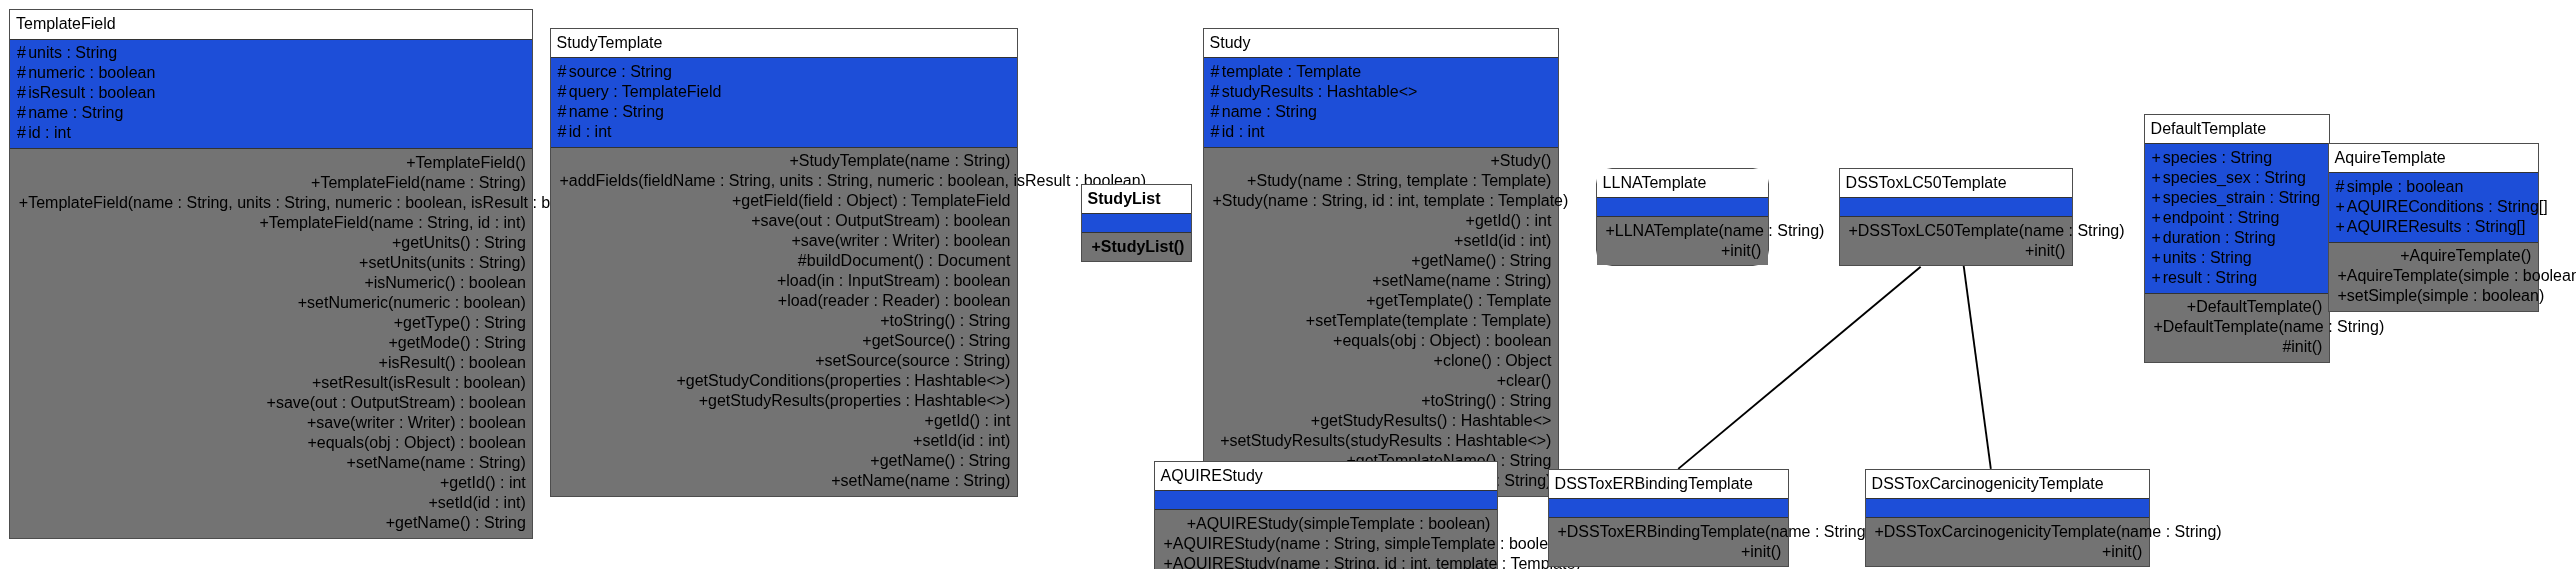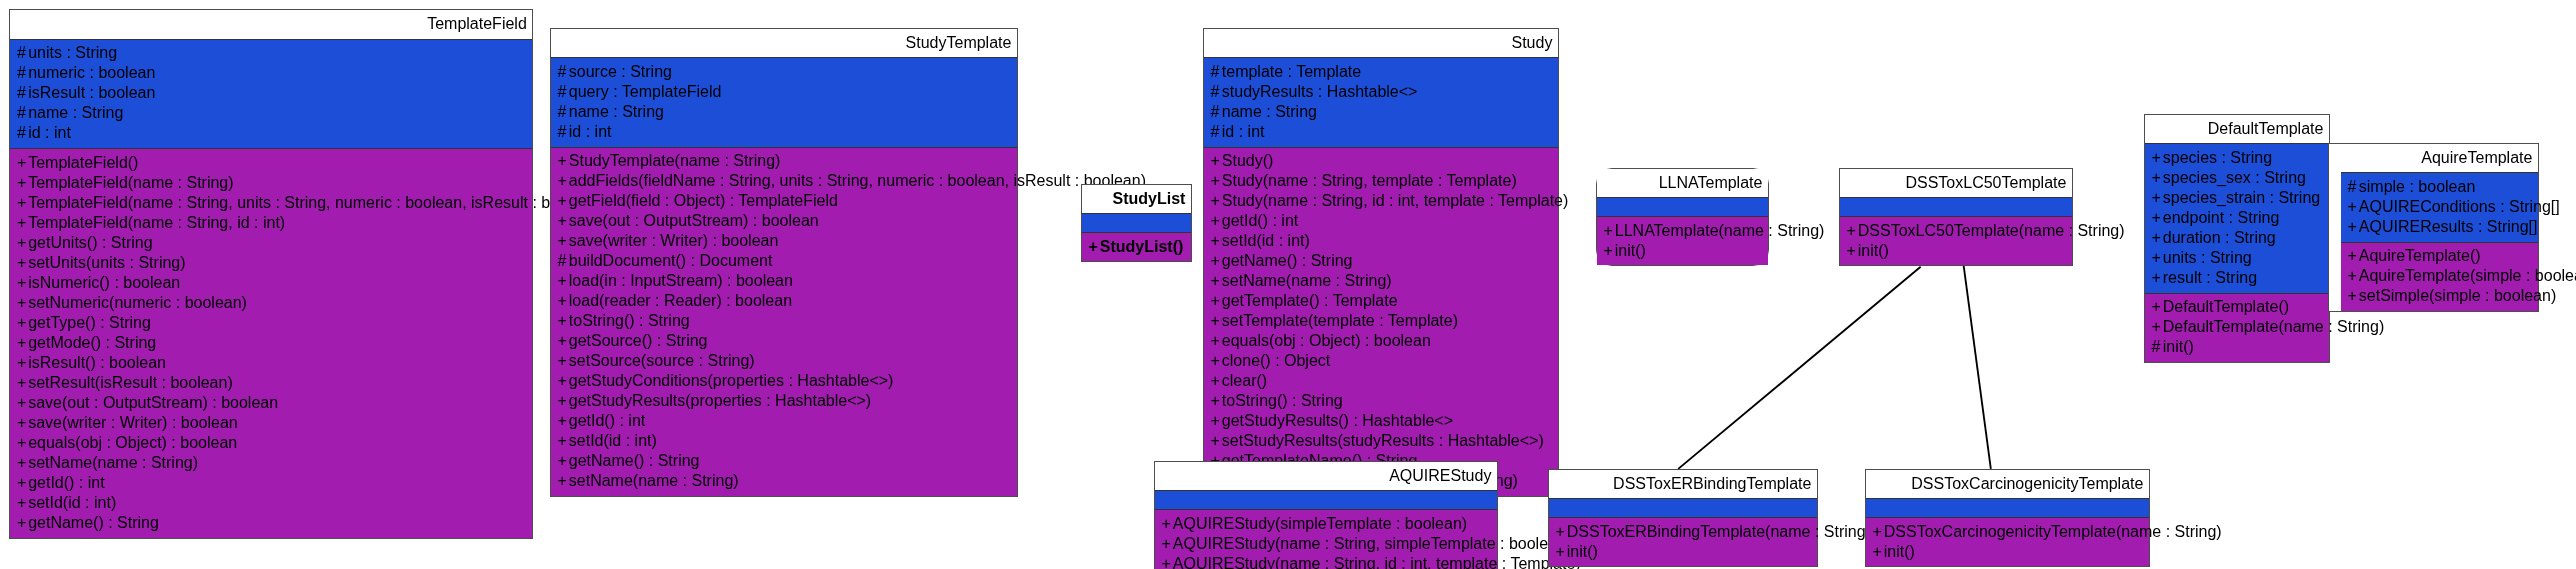--- a/index.html
+++ b/index.html
@@ -24,36 +24,37 @@
   
   .uml-class {
     position: absolute;
     background: #ffffff;
     border: 1.9px solid #4d4d4d;
     box-sizing: border-box;
     font-size: 16px;
     line-height: 20px;
   }
   .uml-name {
-    text-align: right;
+    text-align: left;
     padding: 3.7px 5.6px 4.7px 5.6px;
     border-bottom: 1.9px solid #333333;
     white-space: nowrap;
     background: #ffffff;
   }
   .uml-attrs {
     padding: 3.7px 6.6px 4.7px 6.6px;
     border-bottom: 1.9px solid #333333;
     background: #1d4ed8;
     min-height: 10.3px;
   }
   .uml-ops {
     padding: 3.7px 6.6px 4.7px 6.6px;
-    background: #a21caf;
+    background: #737373;
     min-height: 10.3px;
+    text-align: right;
   }
   .uml-attrs.empty, .uml-ops.empty {
     min-height: 12px;
     padding-top: 2.8px;
     padding-bottom: 2.8px;
   }
   .uml-row {
     white-space: nowrap;
     letter-spacing: 0px;
   }
@@ -207,21 +208,21 @@
         <div class="uml-row"><span class="vis">+</span><span>duration : String</span></div>
         <div class="uml-row"><span class="vis">+</span><span>units : String</span></div>
         <div class="uml-row"><span class="vis">+</span><span>result : String</span></div>
       </div>
       <div class="uml-ops">
         <div class="uml-row"><span class="vis">+</span><span>DefaultTemplate()</span></div>
         <div class="uml-row"><span class="vis">+</span><span>DefaultTemplate(name : String)</span></div>
         <div class="uml-row"><span class="vis">#</span><span>init()</span></div>
       </div>
     </div>
-    <div class="uml-class" style="left: 2328px; top: 143px; width: 211px; padding-left: 12px;">
+    <div class="uml-class" style="left: 2328px; top: 143px; width: 211px;">
       <div class="uml-name">AquireTemplate</div>
       <div class="uml-attrs">
         <div class="uml-row"><span class="vis">#</span><span>simple : boolean</span></div>
         <div class="uml-row"><span class="vis">+</span><span>AQUIREConditions : String[]</span></div>
         <div class="uml-row"><span class="vis">+</span><span>AQUIREResults : String[]</span></div>
       </div>
       <div class="uml-ops">
         <div class="uml-row"><span class="vis">+</span><span>AquireTemplate()</span></div>
         <div class="uml-row"><span class="vis">+</span><span>AquireTemplate(simple : boolean)</span></div>
         <div class="uml-row"><span class="vis">+</span><span>setSimple(simple : boolean)</span></div>
@@ -229,21 +230,21 @@
     </div>
     <div class="uml-class" style="left: 1154px; top: 461px; width: 344px;">
       <div class="uml-name">AQUIREStudy</div>
       <div class="uml-attrs empty"></div>
       <div class="uml-ops">
         <div class="uml-row"><span class="vis">+</span><span>AQUIREStudy(simpleTemplate : boolean)</span></div>
         <div class="uml-row"><span class="vis">+</span><span>AQUIREStudy(name : String, simpleTemplate : boolean)</span></div>
         <div class="uml-row"><span class="vis">+</span><span>AQUIREStudy(name : String, id : int, template : Template)</span></div>
       </div>
     </div>
-    <div class="uml-class" style="left: 1548px; top: 469px; width: 270px;">
+    <div class="uml-class" style="left: 1548px; top: 469px; width: 241px;">
       <div class="uml-name">DSSToxERBindingTemplate</div>
       <div class="uml-attrs empty"></div>
       <div class="uml-ops">
         <div class="uml-row"><span class="vis">+</span><span>DSSToxERBindingTemplate(name : String)</span></div>
         <div class="uml-row"><span class="vis">+</span><span>init()</span></div>
       </div>
     </div>
     <div class="uml-class" style="left: 1849px; top: 469px; width: 285px; margin-left: 16px;">
       <div class="uml-name">DSSToxCarcinogenicityTemplate</div>
       <div class="uml-attrs empty"></div>

